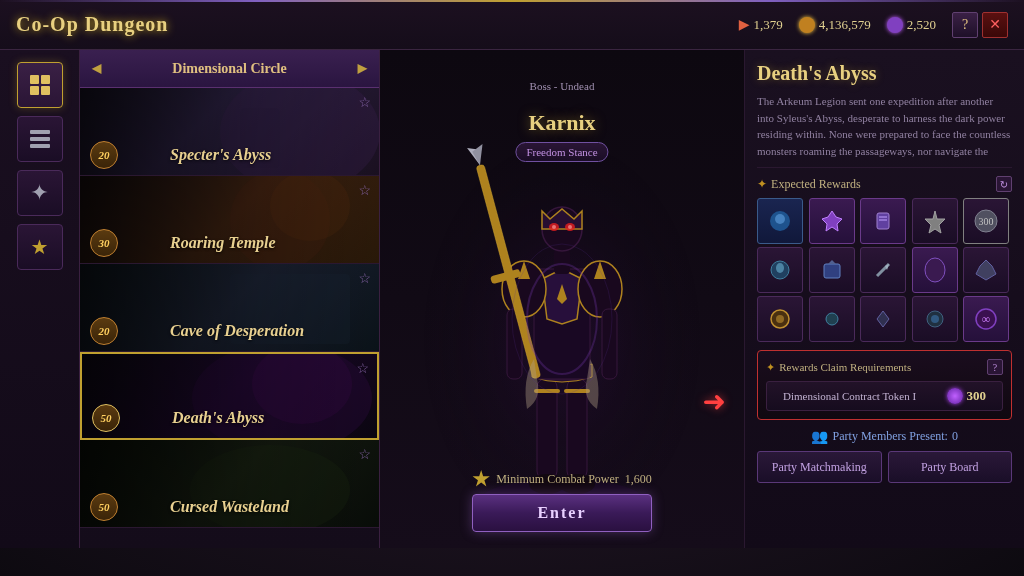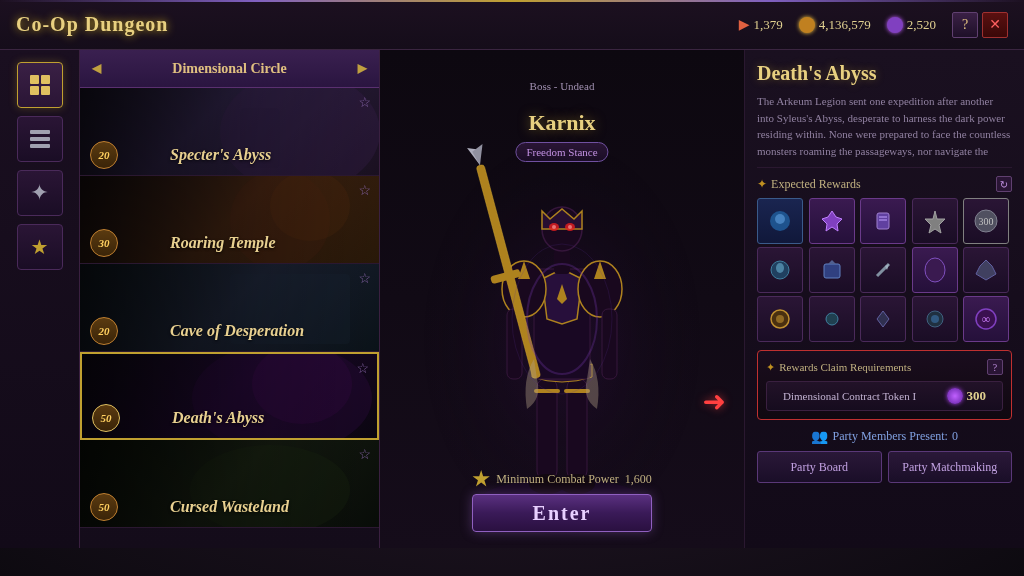--- a/index.html
+++ b/index.html
@@ -332,21 +332,21 @@
       z-index: 5;
     }
 
     .enter-button {
       width: 180px;
       height: 38px;
       background: linear-gradient(180deg, #5a3080 0%, #3a1a58 50%, #2a1040 100%);
       border: 1px solid #9060c0;
       border-radius: 4px;
       color: #e8d0ff;
-      font-size: 20px;
+      font-size: 16px;
       font-weight: bold;
       letter-spacing: 2px;
       cursor: pointer;
       display: flex;
       align-items: center;
       justify-content: center;
       box-shadow: 0 0 12px rgba(144, 96, 192, 0.4);
     }
 
     
@@ -951,22 +951,22 @@
         </div>
       </div>
 
       <div class="party-section">
         <div class="party-members">
           <span style="font-size:14px;">👥</span>
           <span>Party Members Present:</span>
           <span>0</span>
         </div>
         <div class="party-buttons">
+          <div class="party-btn">Party Matchmaking</div>
           <div class="party-btn">Party Board</div>
-          <div class="party-btn">Party Matchmaking</div>
         </div>
       </div>
     </div>
 
     <div class="arrow-indicator">➜</div>
 
   </div>
 
   <div class="status-bar">
     <button class="status-btn">Intro</button>

